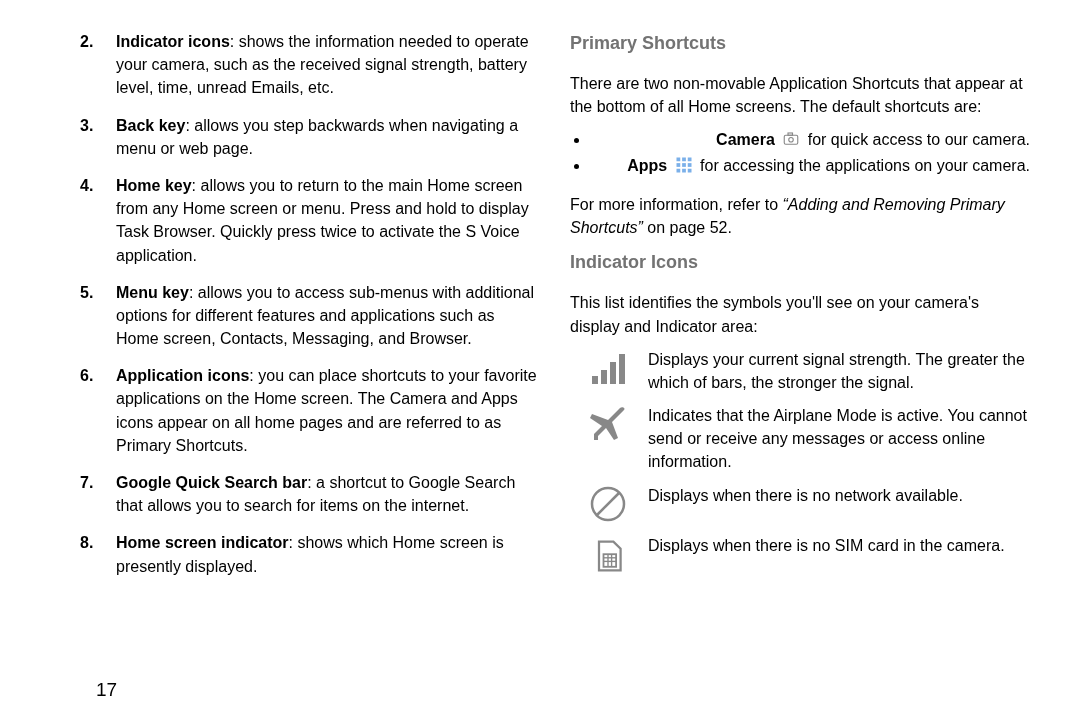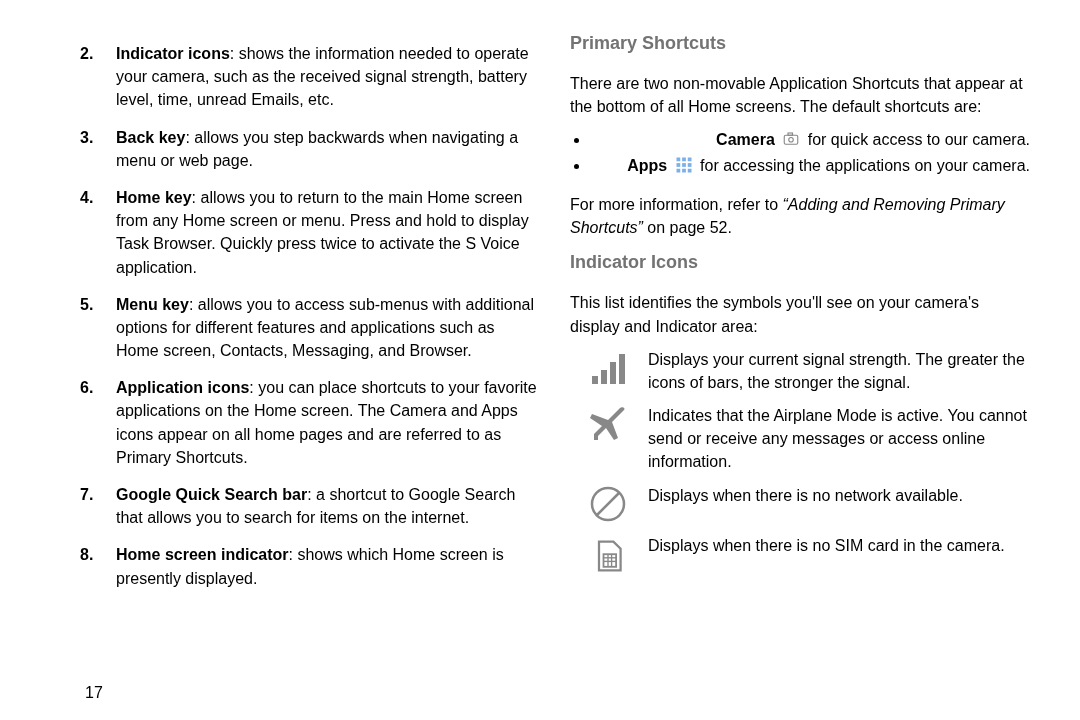--- a/index.html
+++ b/index.html
@@ -28,21 +28,21 @@
   }
   .col-left { padding-left: 50px; position: relative; }
   ol.numlist {
     list-style: none;
     margin: 0;
     padding: 0;
     counter-reset: item 1;
   }
   ol.numlist > li {
     counter-increment: item;
-    margin: 12px 0 14px 0;
+    margin: 0 0 14px 0;
     position: relative;
     padding-left: 36px;
   }
   ol.numlist > li::before {
     content: counter(item) ".";
     position: absolute;
     left: 0;
     top: 0;
     font-weight: bold;
   }
@@ -80,23 +80,23 @@
   .icon-cell {
     width: 44px;
     flex: 0 0 44px;
     display: flex;
     align-items: flex-start;
     justify-content: center;
   }
   .desc-cell { flex: 1; }
   .pageno {
     position: absolute;
-    left: 55px;
+    left: 66px;
     bottom: -4px;
-    font-size: 16px;
+    font-size: 19px;
     margin-top: 28px;
   }
   .icon-svg { color: #7a7a7a; }
   .apps-mini rect { fill:#7bb0e9; }
 </style>
 </head>
 <body>
 
 <div class="page">
 
@@ -174,21 +174,21 @@
 
       <div class="icon-row">
         <div class="icon-cell">
           <svg viewBox="0 0 40 40" width="40" height="40" class="icon-svg">
             <rect x="4" y="28" width="6" height="8" fill="#888"></rect>
             <rect x="13" y="22" width="6" height="14" fill="#888"></rect>
             <rect x="22" y="14" width="6" height="22" fill="#888"></rect>
             <rect x="31" y="6" width="6" height="30" fill="#888"></rect>
           </svg>
         </div>
-        <div class="desc-cell">Displays your current signal strength. The greater the icons of bars, the stronger the signal.</div>
+        <div class="desc-cell">Displays your current signal strength. The greater the which of bars, the stronger the signal.</div>
       </div>
 
       <div class="icon-row">
         <div class="icon-cell">
           <svg viewBox="0 0 40 40" width="40" height="40" class="icon-svg">
             <path d="M36 6 L24 18 L30 34 L26 36 L18 24 L10 32 L10 36 L6 36 L6 30 L14 22 L2 14 L4 10 L20 16 L32 4 C34 2 38 4 36 6 Z" fill="#888"></path>
           </svg>
         </div>
         <div class="desc-cell">Indicates that the Airplane Mode is active. You cannot send or receive any messages or access online information.</div>
       </div>

